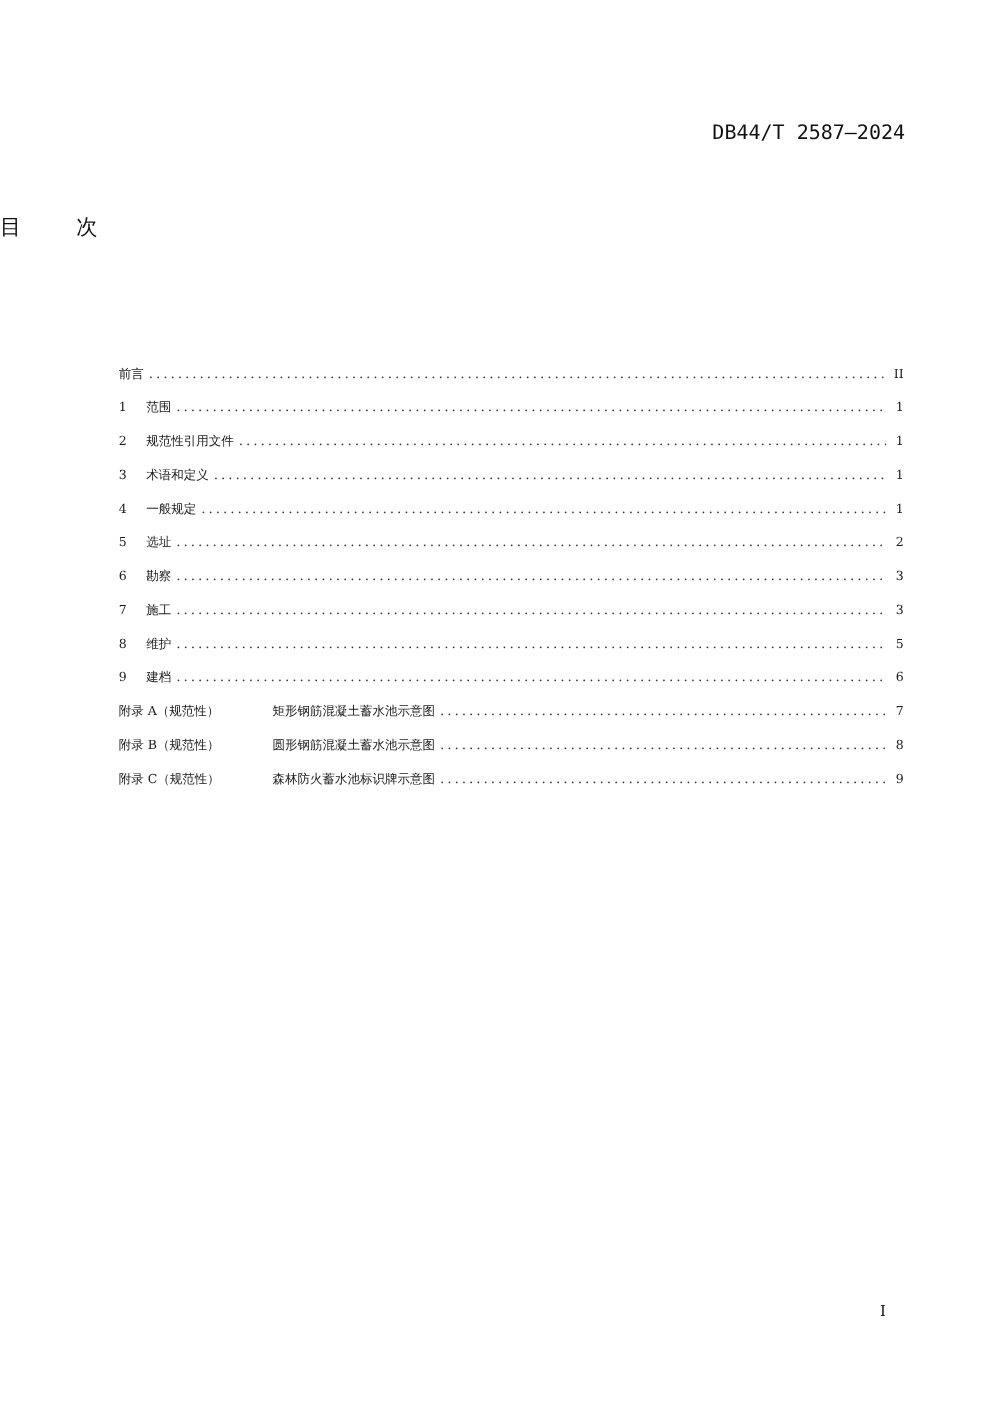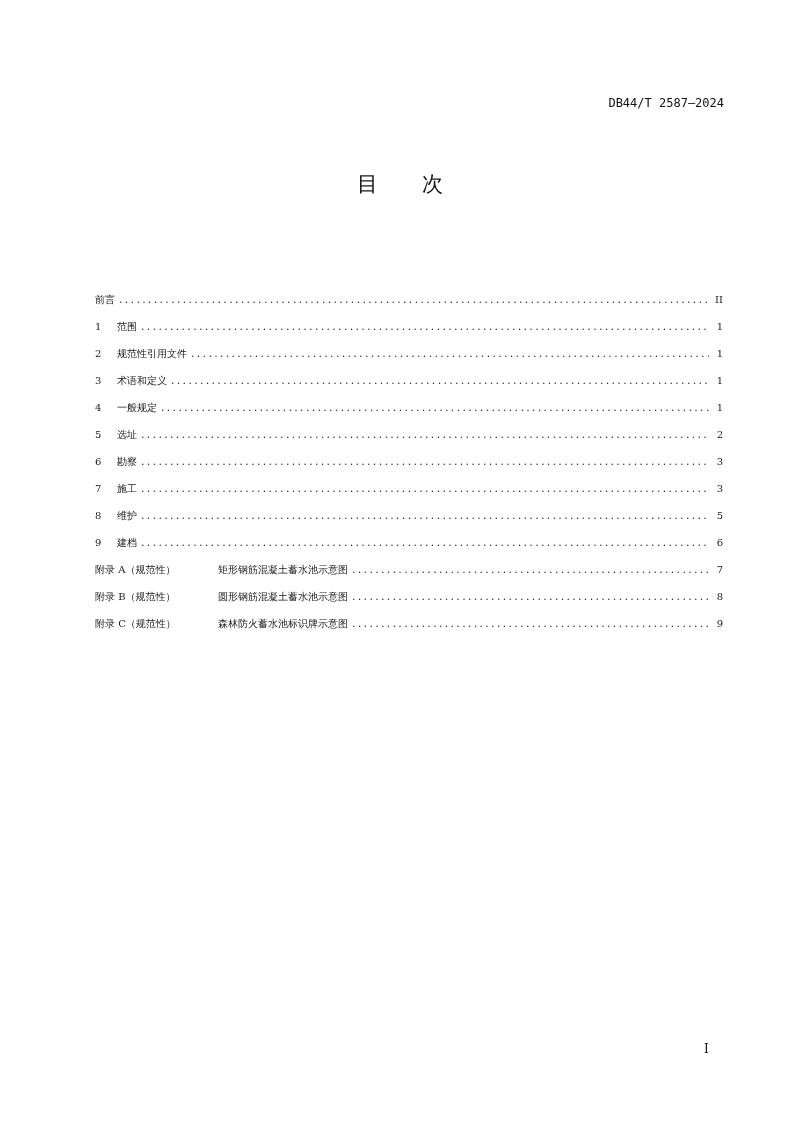--- a/index.html
+++ b/index.html
@@ -1,21 +1,21 @@
 <!DOCTYPE html>
 <html><head>
 <meta charset="utf-8">
 <style>
   html, body { margin: 0; padding: 0; background: #ffffff; }
   body { width: 800px; height: 1132px; position: relative; overflow: hidden;
          font-family: "DejaVu Serif", "Liberation Serif", serif; color: #1a1a1a; }
   .doc-code { position: absolute; top: 96px; right: 76px; font-family: "DejaVu Sans Mono", "Liberation Mono", monospace;
-              font-size: 12px; letter-spacing: 0; color: #111; }
-  .title { position: absolute; top: 170px; left: 0; width: 800px; text-align: center;
-           font-family: "DejaVu Sans", "Liberation Sans", sans-serif; font-size: 21px; color: #111; }
+              font-size: 16px; letter-spacing: 0; color: #111; }
+  .title { position: absolute; top: 170px; left: 0; width: 800px; text-align: left;
+           font-family: "DejaVu Sans", "Liberation Sans", sans-serif; font-size: 17px; color: #111; }
   .title span { display: inline-block; }
   .title .gap { width: 44px; }
   .toc { position: absolute; top: 242px; left: 95px; width: 628px; }
   .toc-row { display: flex; align-items: baseline; height: 27px; font-size: 10px; line-height: 20px; }
   .toc-row .num { width: 22px; flex: none; }
   .toc-row .label { flex: none; white-space: nowrap; }
   .toc-row .appx { flex: none; white-space: nowrap; width: 123px; }
   .toc-row .dots { flex: 1; overflow: hidden; white-space: nowrap; margin: 0 4px; color: #333; letter-spacing: 2.3px; font-size: 11px; }
   .toc-row .dots::after { content: "................................................................................................................................................................"; }
   .toc-row .page { flex: none; text-align: right; min-width: 10px; margin-top: 48px; }

